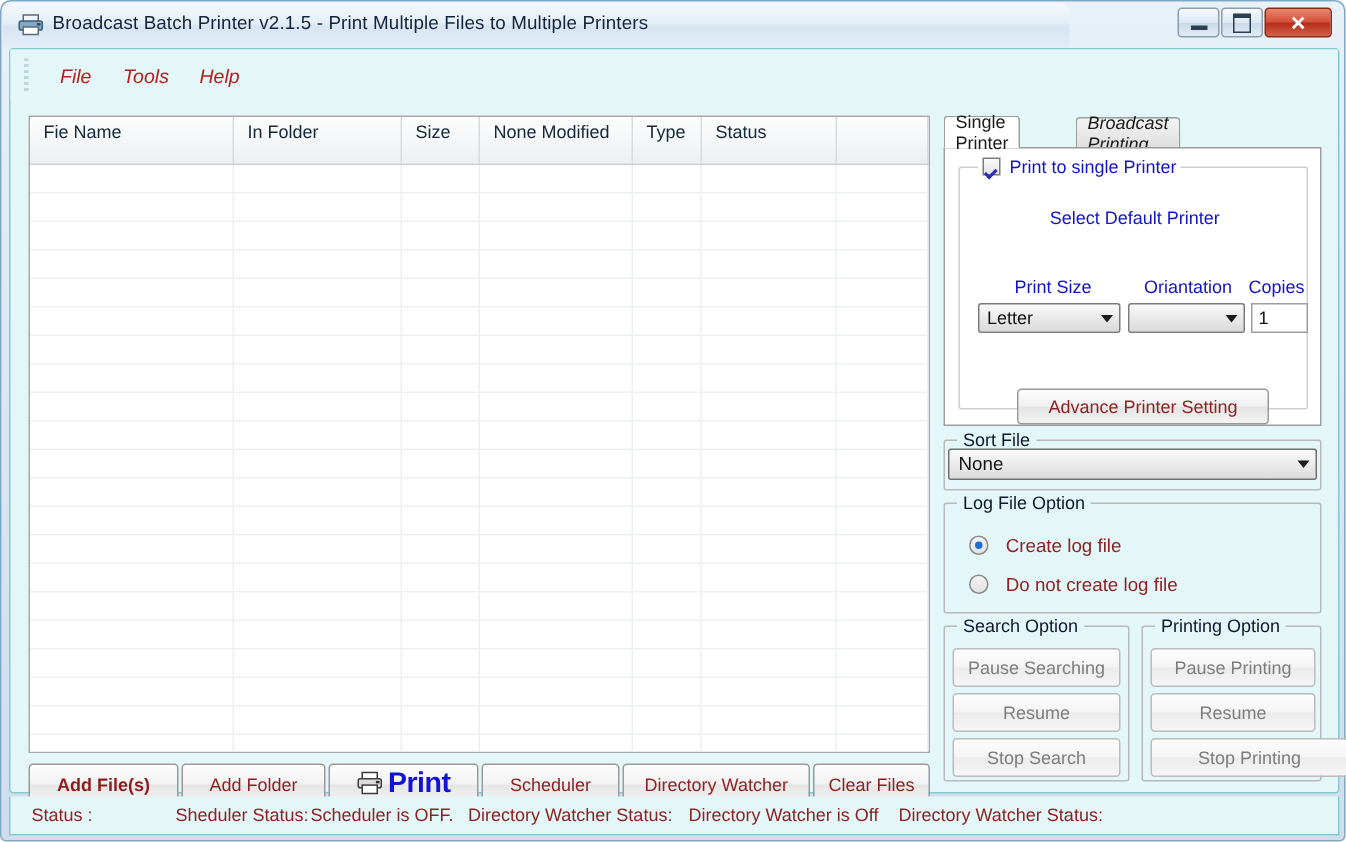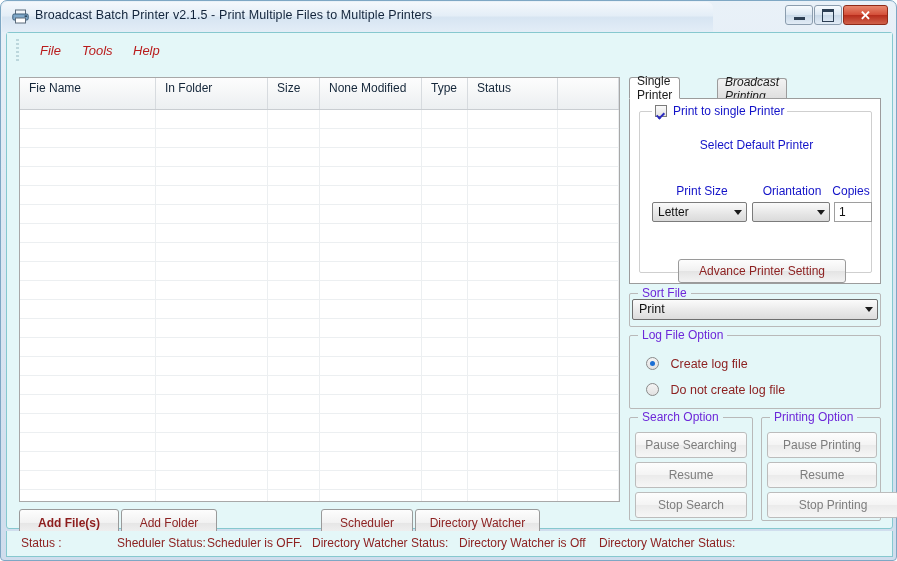--- a/index.html
+++ b/index.html
@@ -185,21 +185,21 @@
     background:linear-gradient(to bottom,#fdfdfd 0%,#f1f1f1 48%,#e4e4e4 52%,#f3f3f3 100%);
     border:1px solid #9a9a9a;border-radius:3px;
     display:flex;align-items:center;justify-content:center;
     font-size:12px;color:#8d2222;cursor:default;margin-top:25px;
   }
 
   
   .grpbox{position:absolute;box-sizing:border-box;border:1px solid #b9b9b9;border-radius:2px;}
   .grplegend{
     position:absolute;top:-8px;left:8px;height:14px;background:#e4f7f8;padding:0 4px;
-    font-size:12px;color:#6d28d9;white-space:nowrap;display:flex;align-items:center;
+    font-size:12px;color:#0f172a;white-space:nowrap;display:flex;align-items:center;
   }
   #grp-sort{left:2px;top:216px;width:252px;height:34px;}
   #dd-sort{
     position:absolute;left:5px;top:222px;width:246px;height:21px;box-sizing:border-box;
     background:linear-gradient(to bottom,#fbfbfb,#e8e8e8 60%,#dcdcdc);
     border:1px solid #6e6e6e;border-radius:2px;font-size:12.5px;color:#111;padding:2px 0 0 6px;
   }
   #grp-log{left:2px;top:258px;width:252px;height:74px;}
   .radio{
     display:inline-block;width:13px;height:13px;border-radius:50%;box-sizing:border-box;
@@ -464,22 +464,34 @@
             <div class="gcell" style="width: 46px;"></div>
             <div class="gcell" style="width: 90px;"></div>
             <div class="gcell" style="width: 61px;"></div>
           </div>
         </div>
     </div>
 
     <div id="buttonbar">
       <div class="bbtn" id="b-addfiles">Add File(s)</div>
       <div class="bbtn" id="b-addfolder">Add Folder</div>
+      <div class="bbtn" id="b-print">
+        <span>
+          <svg width="17" height="16" viewBox="0 0 17 16">
+            <rect x="3.5" y="1" width="10" height="4.5" fill="#ffffff" stroke="#3c3c3c" stroke-width="1"></rect>
+            <rect x="0.8" y="5.2" width="15.4" height="6" rx="1.4" fill="#dcdcdc" stroke="#3c3c3c" stroke-width="1"></rect>
+            <rect x="3.5" y="9.4" width="10" height="5.6" fill="#ffffff" stroke="#3c3c3c" stroke-width="1"></rect>
+            <rect x="12.6" y="6.6" width="2.4" height="1.6" fill="#2b2b2b"></rect>
+          </svg>
+        </span>
+        <span id="print-label">Print</span>
+      </div>
       <div class="bbtn" id="b-dirwatch">Directory Watcher</div>
       <div class="bbtn" id="b-scheduler">Scheduler</div>
+      <div class="bbtn" id="b-clear">Clear Files</div>
     </div>
 
     <div id="rightpanel">
 
       <div id="tabstrip">
         <div class="tab" id="tab-single">Single Printer</div>
         <div class="tab" id="tab-broadcast">Broadcast Printing</div>
       </div>
 
       <div id="tabpage">
@@ -509,21 +521,21 @@
           </div>
 
           <div id="btn-advance">Advance Printer Setting</div>
         </div>
       </div>
 
       <div class="grpbox" id="grp-sort">
         <span class="grplegend">Sort File</span>
       </div>
       <div id="dd-sort">
-        <span>Print</span>
+        <span>None</span>
         <i class="ddarrow"></i>
       </div>
 
       <div class="grpbox" id="grp-log">
         <span class="grplegend">Log File Option</span>
         <div class="radio-row" style="top:21px;">
           <i class="radio sel"></i>
           <span>Create log file</span>
         </div>
         <div class="radio-row" style="top:47px;">

